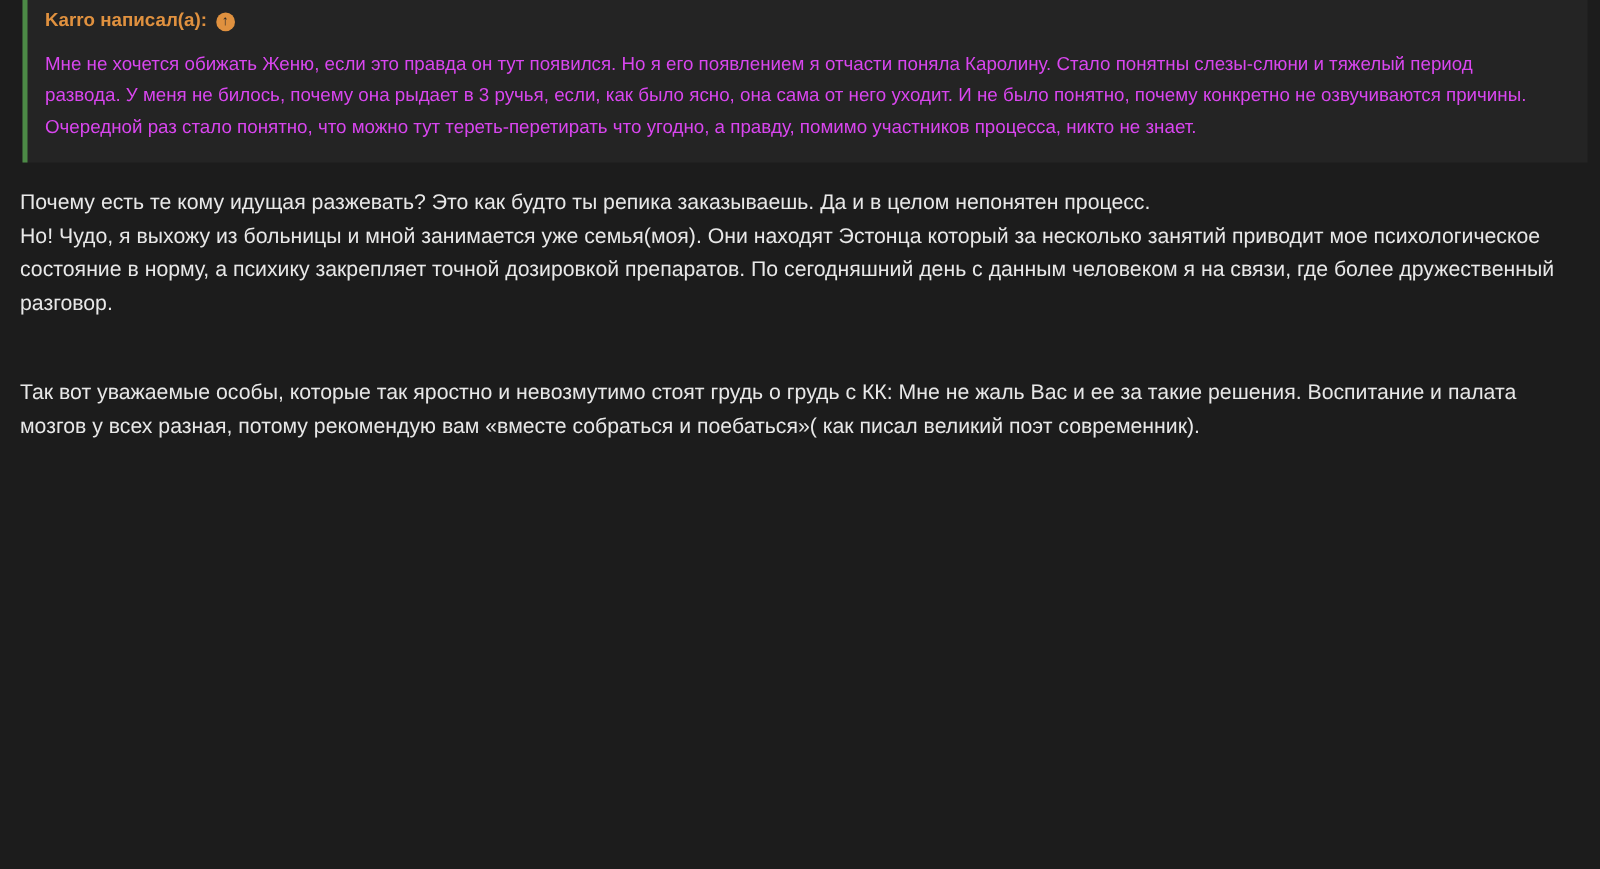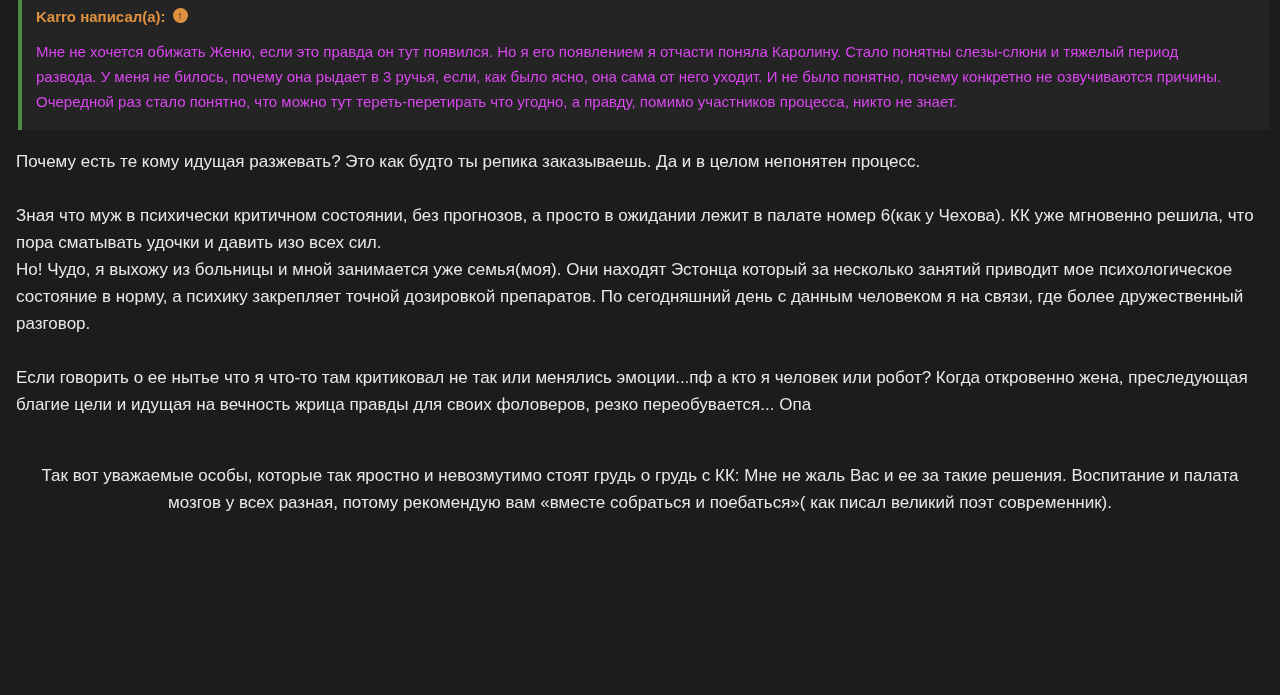--- a/index.html
+++ b/index.html
@@ -18,21 +18,21 @@
   
   .quote-block {
     margin: 0 10px 0 18px;
     background: #242424;
     border-left: 4px solid #4c8a46;
     padding: 8px 14px 16px 14px;
     box-sizing: border-box;
   }
   .quote-header {
     display: flex;
-    align-items: flex-start;
+    align-items: flex-end;
     gap: 7px;
     margin-bottom: 14px;
   }
   .quote-author {
     color: #e0913f;
     font-size: 15px;
     font-weight: 700;
   }
   .jump-arrow {
     width: 15px;
@@ -68,21 +68,20 @@
   }
   .message-body p {
     margin: 0 0 27px 0;
     max-width: 1250px;
   }
   .message-body p.no-gap {
     margin-top: -27px; 
   }
   .message-body p.big-gap {
     margin-top: 44px; 
-    text-align: center;
   }
   .message-body p:last-child {
     margin-bottom: 0;
   }
 </style>
 </head>
 <body>
 
 <div class="post">
 
@@ -91,19 +90,17 @@
       <span class="quote-author">Karro написал(а):</span>
       <a class="jump-arrow">↑</a>
     </div>
     <div class="quote-body">
       <p>Мне не хочется обижать Женю, если это правда он тут появился. Но я его появлением я отчасти поняла Каролину. Стало понятны слезы-слюни и тяжелый период развода. У меня не билось, почему она рыдает в 3 ручья, если, как было ясно, она сама от него уходит. И не было понятно, почему конкретно не озвучиваются причины. Очередной раз стало понятно, что можно тут тереть-перетирать что угодно, а правду, помимо участников процесса, никто не знает.</p>
     </div>
   </blockquote>
 
   <div class="message-body">
     <p>Почему есть те кому идущая разжевать? Это как будто ты репика заказываешь. Да и в целом непонятен процесс.</p>
-    <p>Зная что муж в психически критичном состоянии, без прогнозов, а просто в ожидании лежит в палате номер 6(как у Чехова). КК уже мгновенно решила, что пора сматывать удочки и давить изо всех сил.</p>
     <p class="no-gap">Но! Чудо, я выхожу из больницы и мной занимается уже семья(моя). Они находят Эстонца который за несколько занятий приводит мое психологическое состояние в норму, а психику закрепляет точной дозировкой препаратов. По сегодняшний день с данным человеком я на связи, где более дружественный разговор.</p>
-    <p>Если говорить о ее нытье что я что-то там критиковал не так или менялись эмоции...пф а кто я человек или робот? Когда откровенно жена, преследующая благие цели и идущая на вечность жрица правды для своих фоловеров, резко переобувается... Опа</p>
     <p class="big-gap">Так вот уважаемые особы, которые так яростно и невозмутимо стоят грудь о грудь с КК: Мне не жаль Вас и ее за такие решения. Воспитание и палата мозгов у всех разная, потому рекомендую вам «вместе собраться и поебаться»( как писал великий поэт современник).</p>
   </div>
 
 </div>
 
 </body></html>

